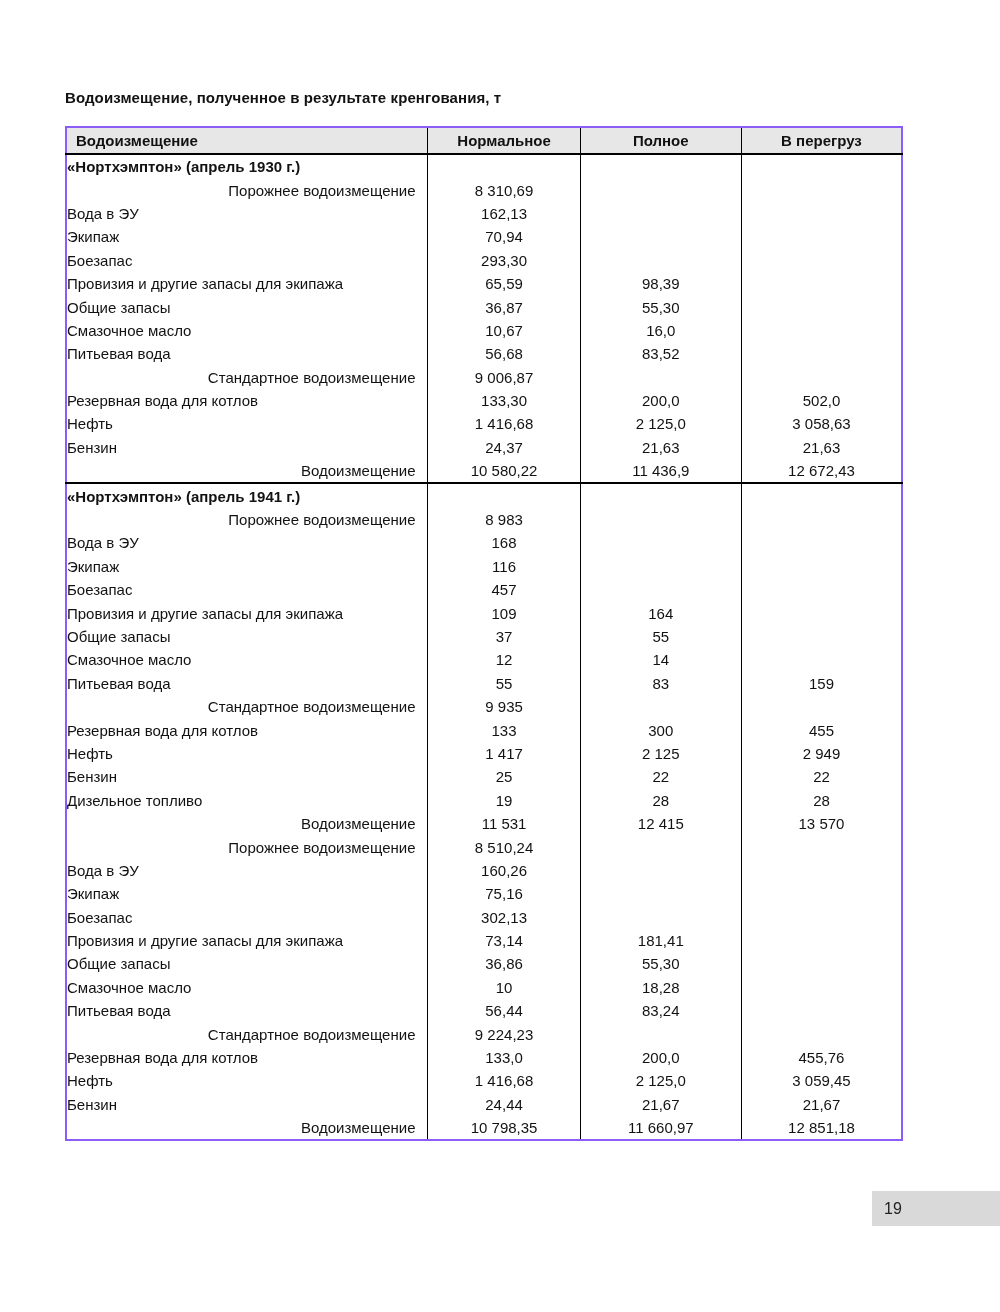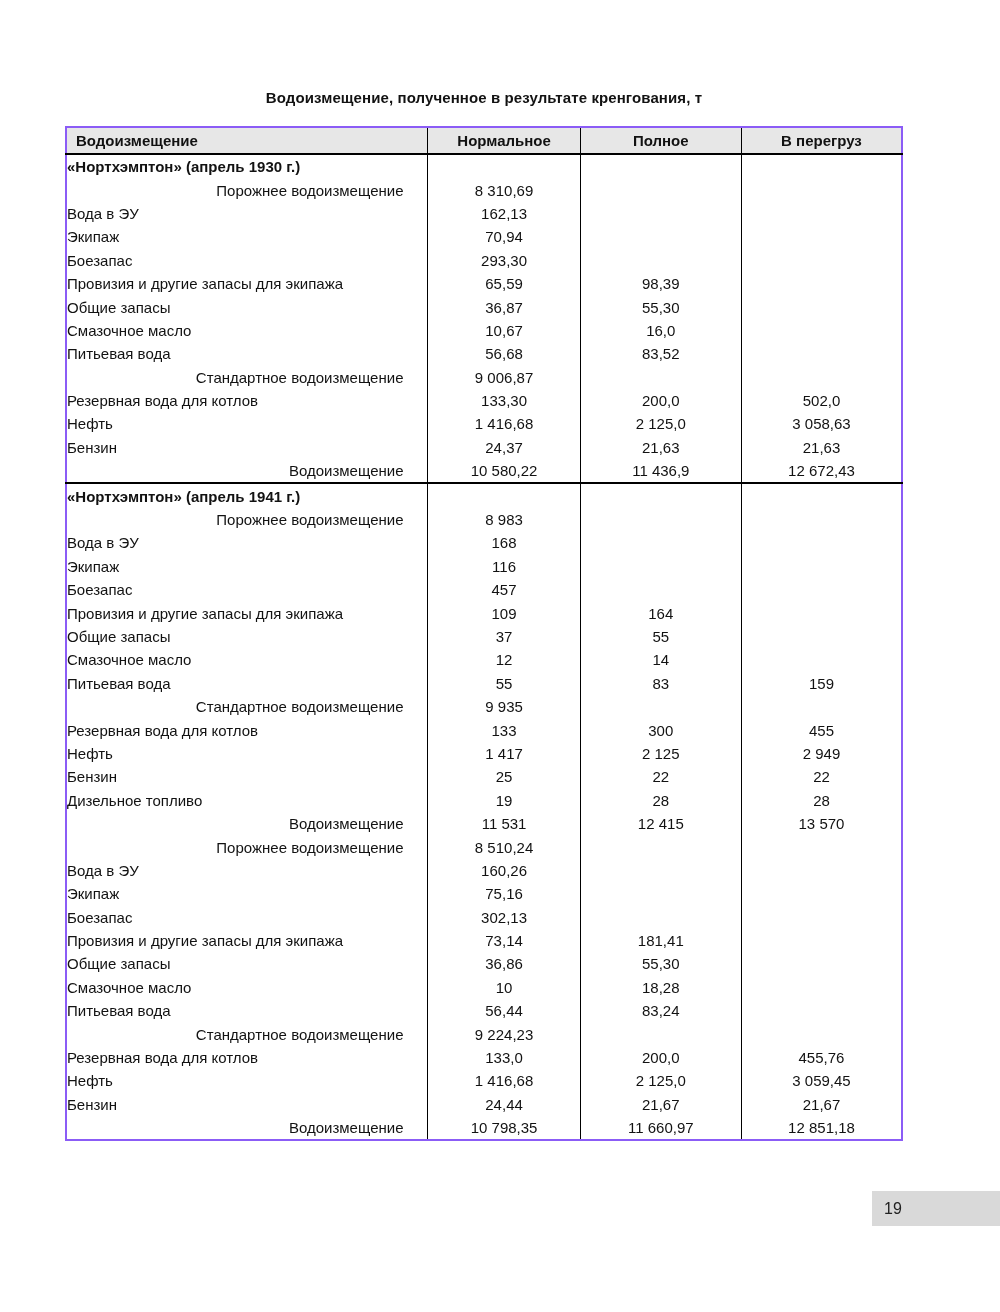--- a/index.html
+++ b/index.html
@@ -7,21 +7,21 @@
     position:relative;
     width:1000px;height:1312px;
     background:#ffffff;
     font-family:"Liberation Sans","DejaVu Sans",sans-serif;
     color:#121212;
     overflow:hidden;
   }
   .doc-title{
     position:absolute;
     top:89px;left:65px;width:838px;
-    text-align:center;
+    text-align:left;
     font-weight:bold;
     font-size:15px;
     letter-spacing:.1px;
   }
   table.disp{
     position:absolute;
     top:126px;left:65px;width:838px;
     border-collapse:collapse;
     table-layout:fixed;
     border:2px solid #8b5cf6;
@@ -42,21 +42,21 @@
     border-right:1px solid #000;
     font-size:15px;
     height:23.4px;
     padding:0;
     vertical-align:middle;
     white-space:nowrap;
     overflow:hidden;
   }
   tr.section-start td{border-top:2px solid #000;}
   td.lbl{text-align:left;padding-left:9px;}
-  td.lbl.right{text-align:right;padding-right:24px;padding-left:0;}
+  td.lbl.right{text-align:right;padding-right:12px;padding-left:0;}
   td.sec{font-weight:bold;}
   td.num{text-align:center;}
   .pagenum-box{
     position:absolute;
     left:872px;top:1191px;
     width:128px;height:35px;
     background:#d9d9d9;
     box-sizing:border-box;
     padding-left:12px;
     font-size:16px;

